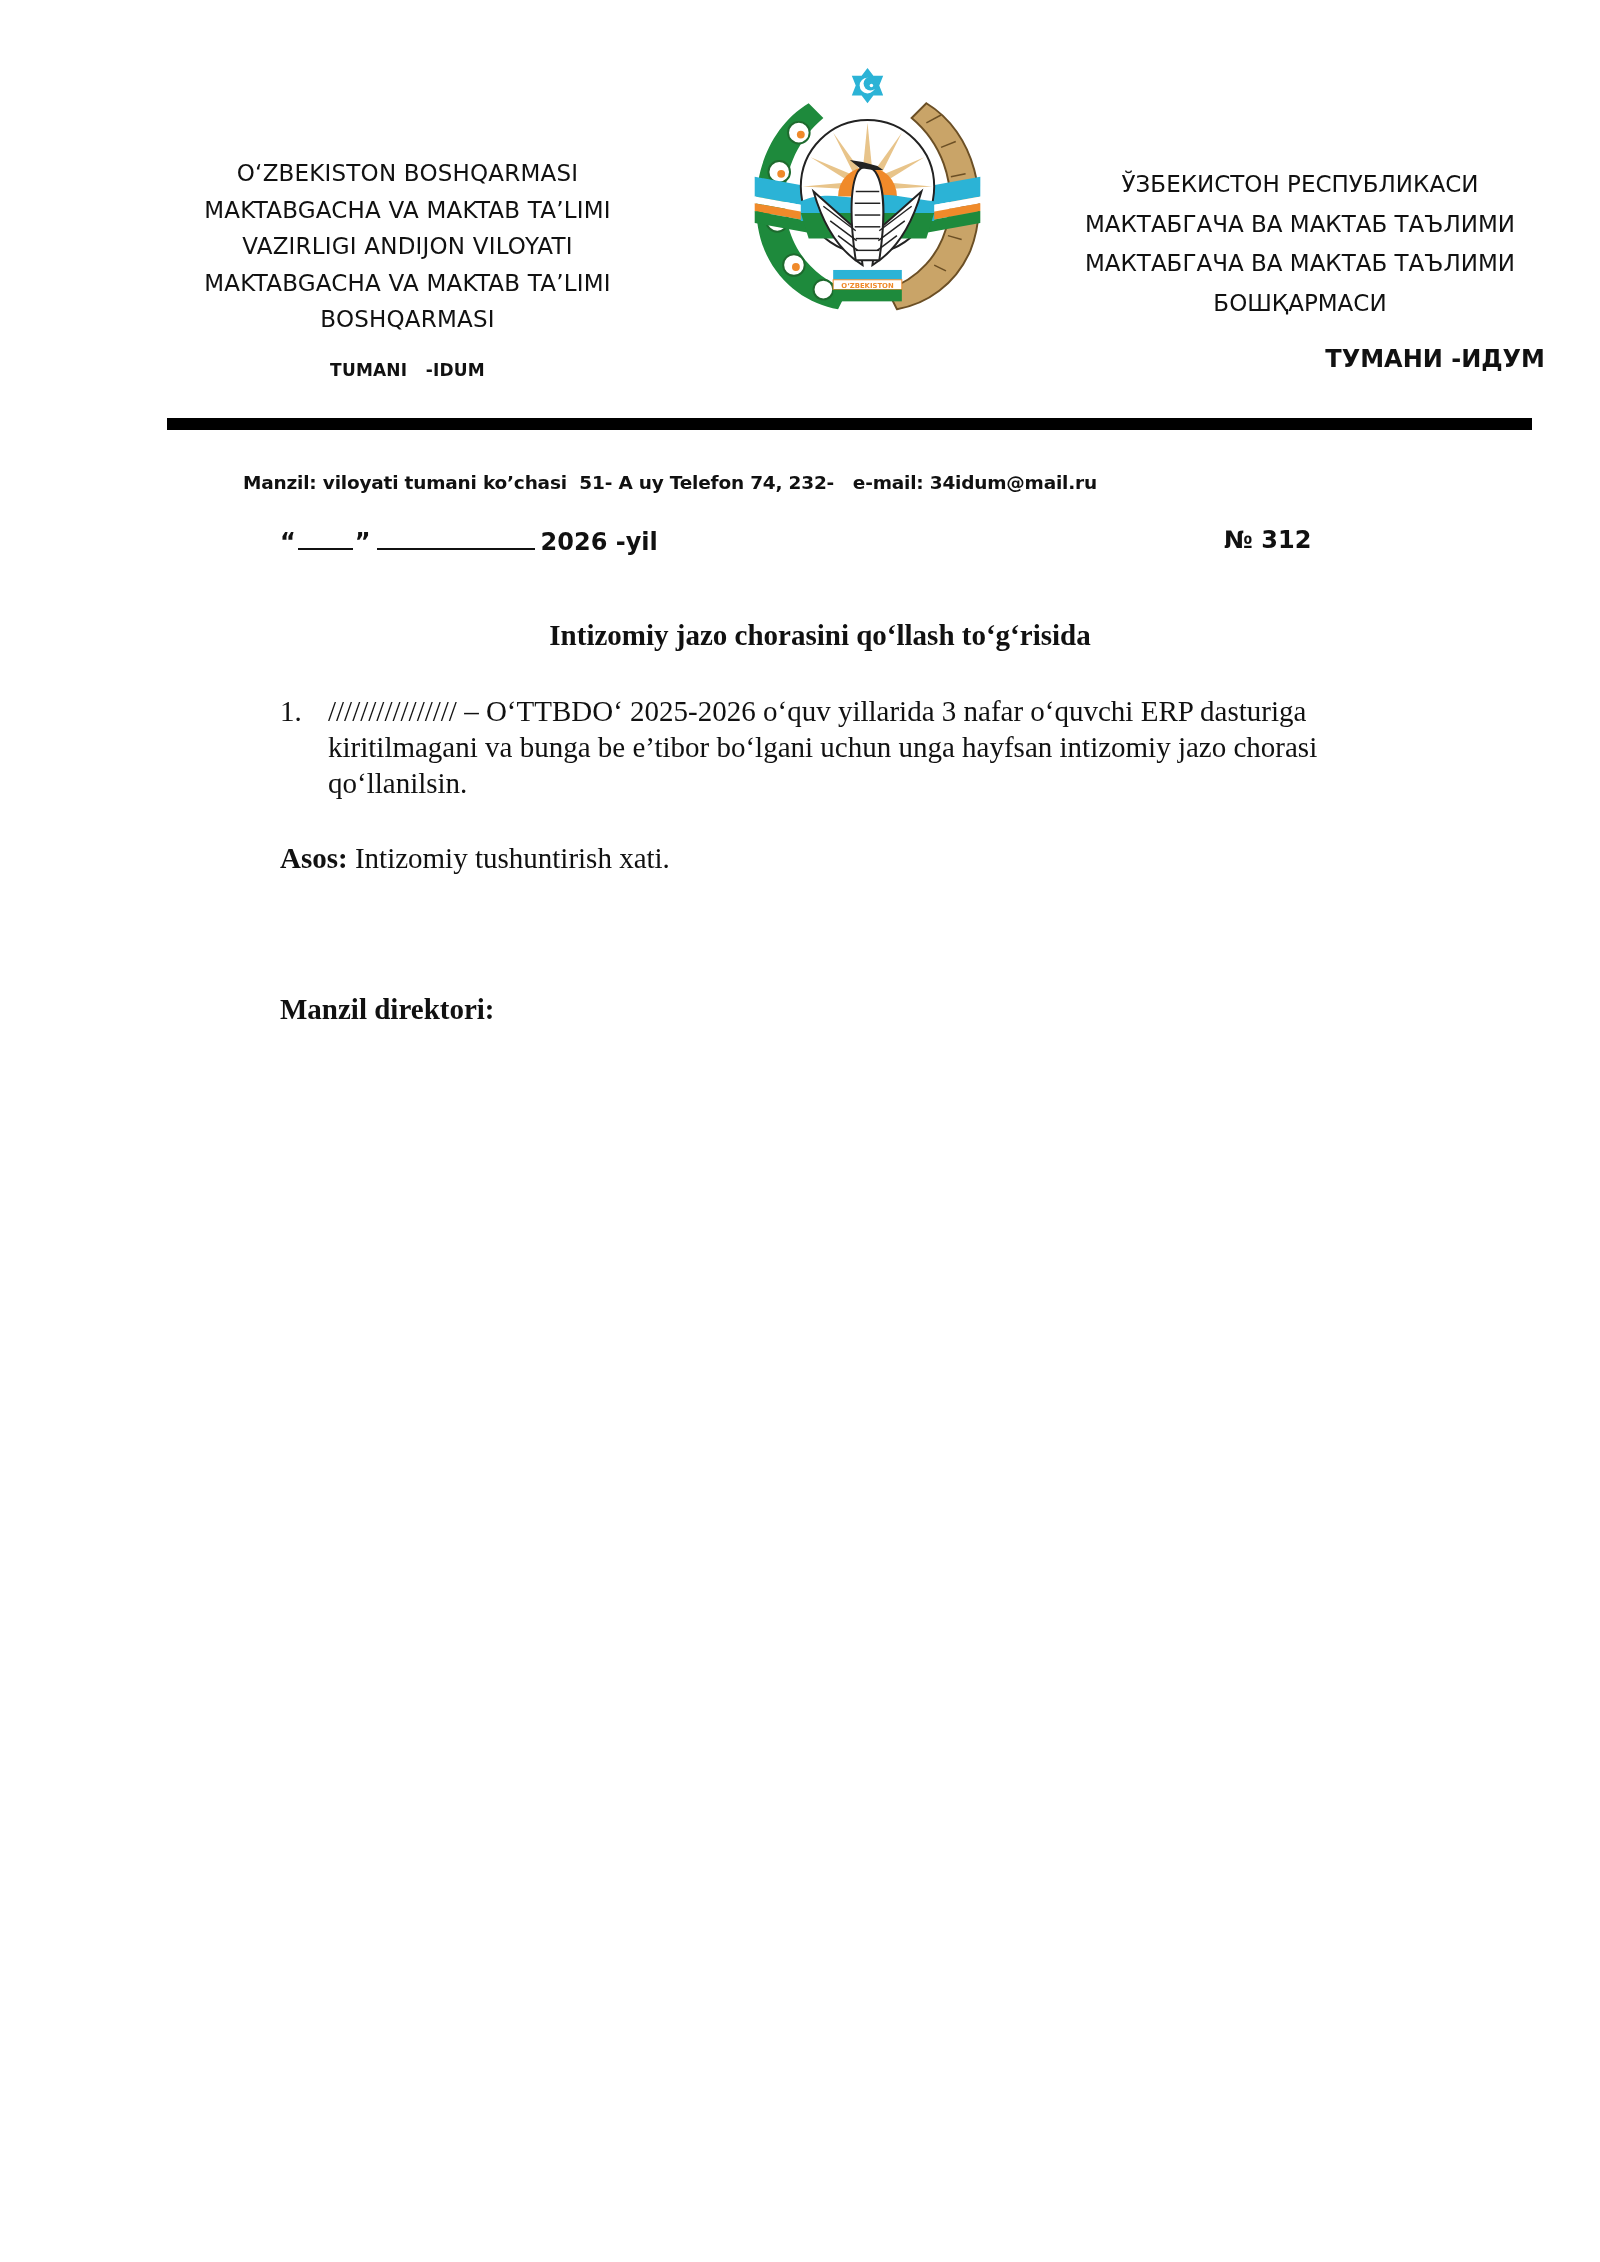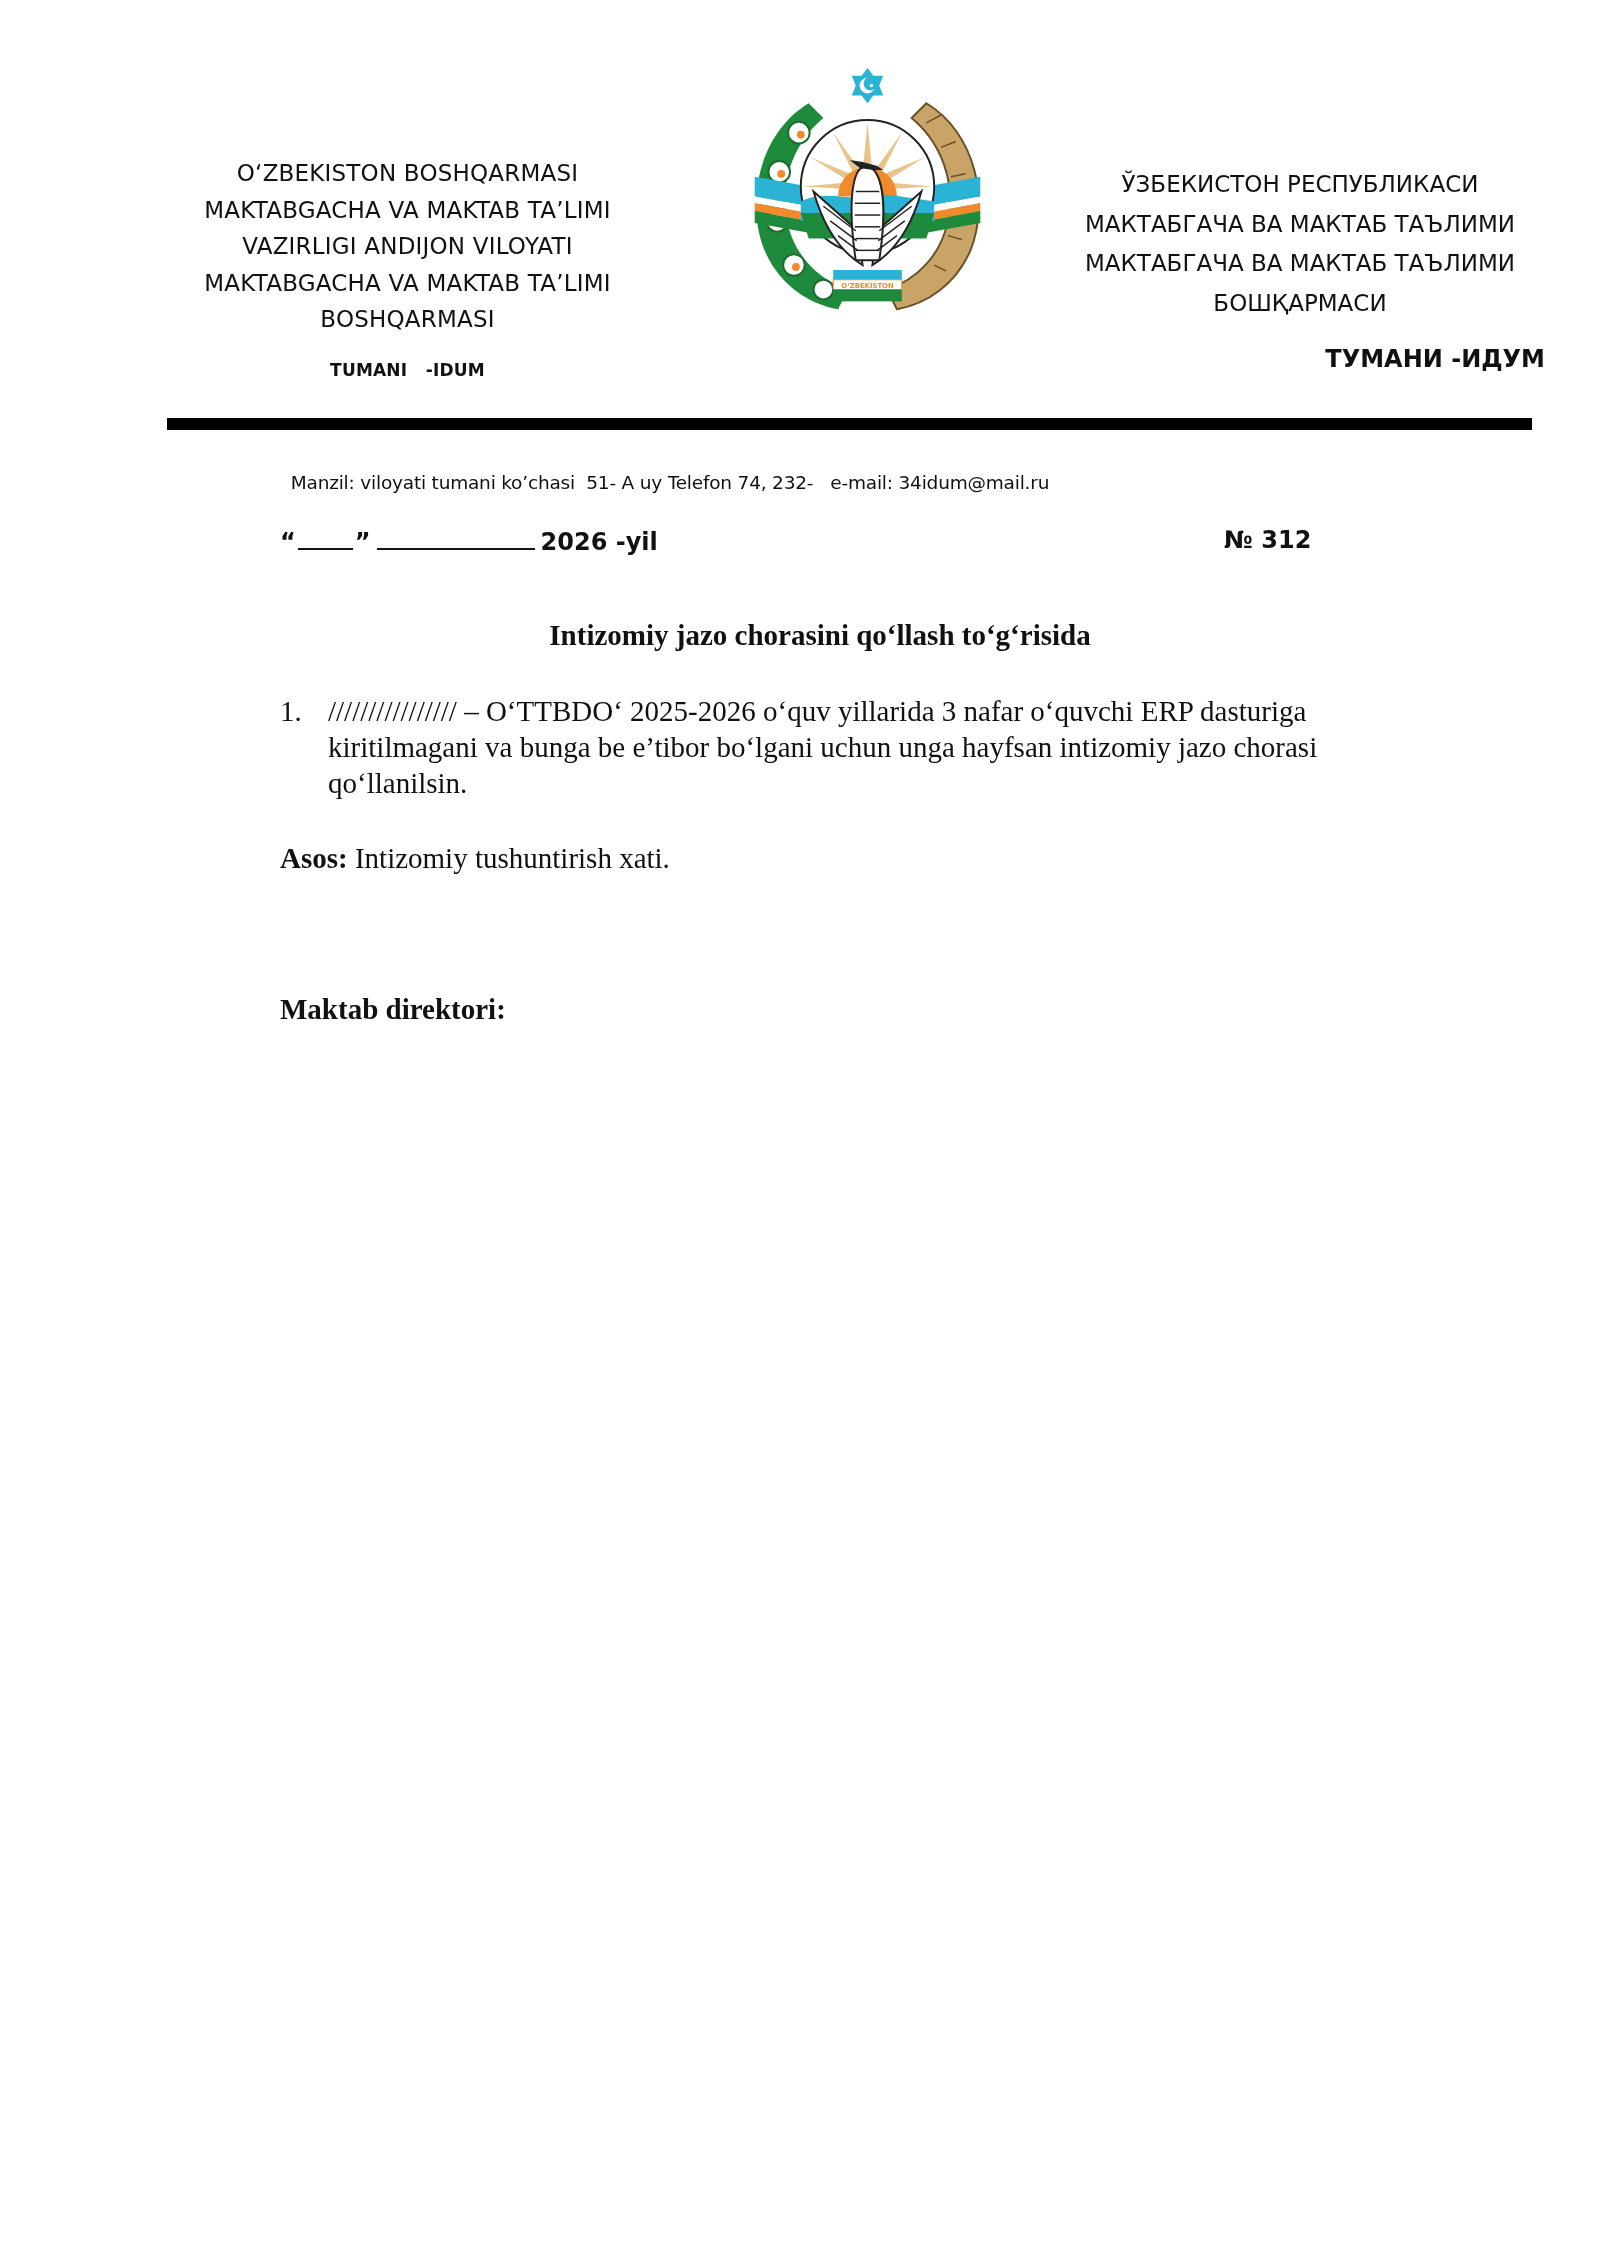--- a/index.html
+++ b/index.html
@@ -10,21 +10,21 @@
 
   .hdr-left { left:170px; top:155px; width:475px; text-align:center; font-size:23px; line-height:36.5px; letter-spacing:0.2px; }
   .hdr-left .district { font-weight:bold; margin-top:14px; font-size:17px; }
   .hdr-right { left:1055px; top:165px; width:490px; text-align:center; font-size:23px; line-height:39.5px; }
   .hdr-right .district { font-weight:bold; margin-top:17px; font-size:24px;text-align:right; }
 
   .emblem { left:740px; top:64px; width:255px; height:255px; }
 
   .rule-thick { left:167px; top:418px; width:1365px; height:12px; background:#000; }
 
-  .address { left:0; top:472px; width:1340px; text-align:center; font-size:18.5px; font-weight:normal; letter-spacing:-0.2px; }
+  .address { left:0; top:472px; width:1340px; text-align:center; font-size:18.5px; font-weight:bold; letter-spacing:-0.2px; }
 
   .date-line { left:280px; top:526px; font-size:24px; font-weight:bold; }
   .date-line .blank1 { display:inline-block; width:55px; border-bottom:2px solid #111; height:22px; vertical-align:baseline; margin:0 2px; }
   .date-line .blank2 { display:inline-block; width:158px; border-bottom:2px solid #111; height:22px; vertical-align:baseline; margin:0 6px 0 6px; }
   .number { left:1224px; top:526px; font-size:24px; font-weight:bold; }
 
   .title { left:0; top:619px; width:1640px; text-align:center; font-size:29px; font-weight:bold; }
 
   .item { left:280px; top:693px; width:1180px; font-size:29px; line-height:36px; }
   .item .num { position:absolute; left:0; top:0; }
@@ -148,13 +148,13 @@
 
 <div class="abs item serif">
   <span class="num">1.</span>
   <div class="text">//////////////// – O‘TTBDO‘ 2025-2026 o‘quv yillarida 3 nafar o‘quvchi ERP dasturiga kiritilmagani va bunga be e’tibor bo‘lgani uchun unga hayfsan intizomiy jazo chorasi qo‘llanilsin.</div>
 </div>
 
 <div class="abs basis serif">
   <b>Asos:</b><span style="white-space:pre"> Intizomiy tushuntirish xati.</span>
 </div>
 
-<div class="abs signature serif">Maktab direktori:</div>
+<div class="abs signature serif">Manzil direktori:</div>
 
 </body></html>

